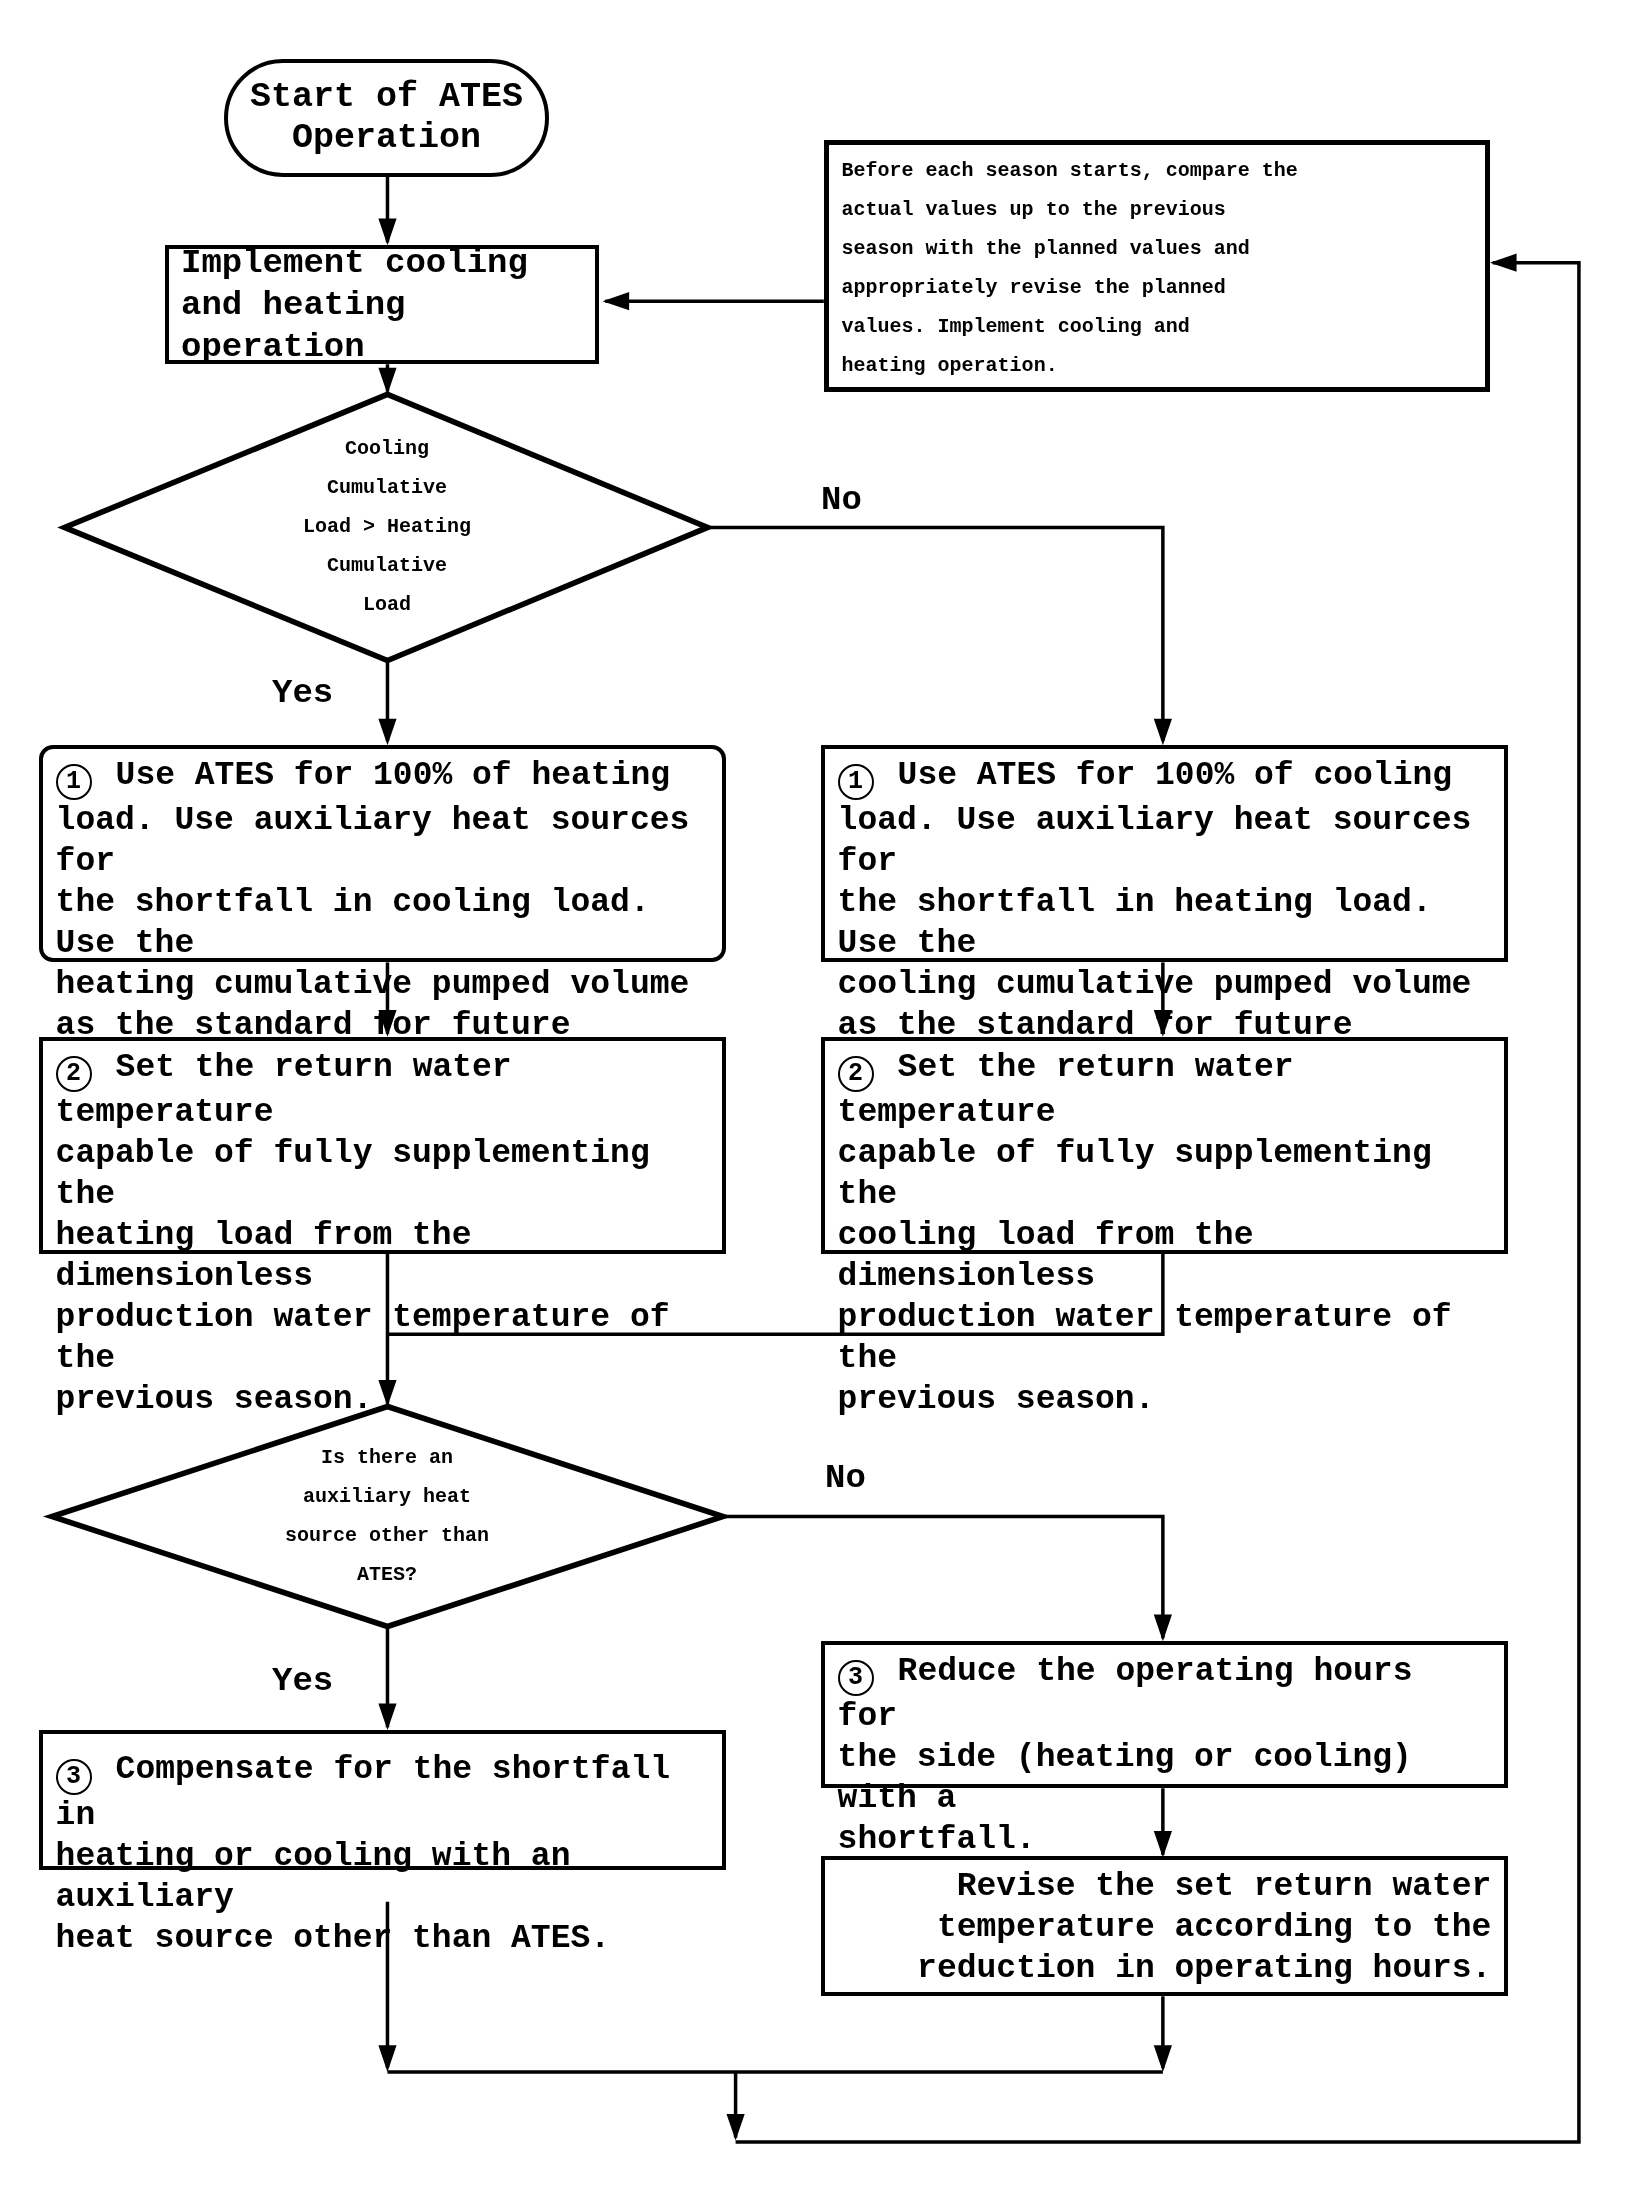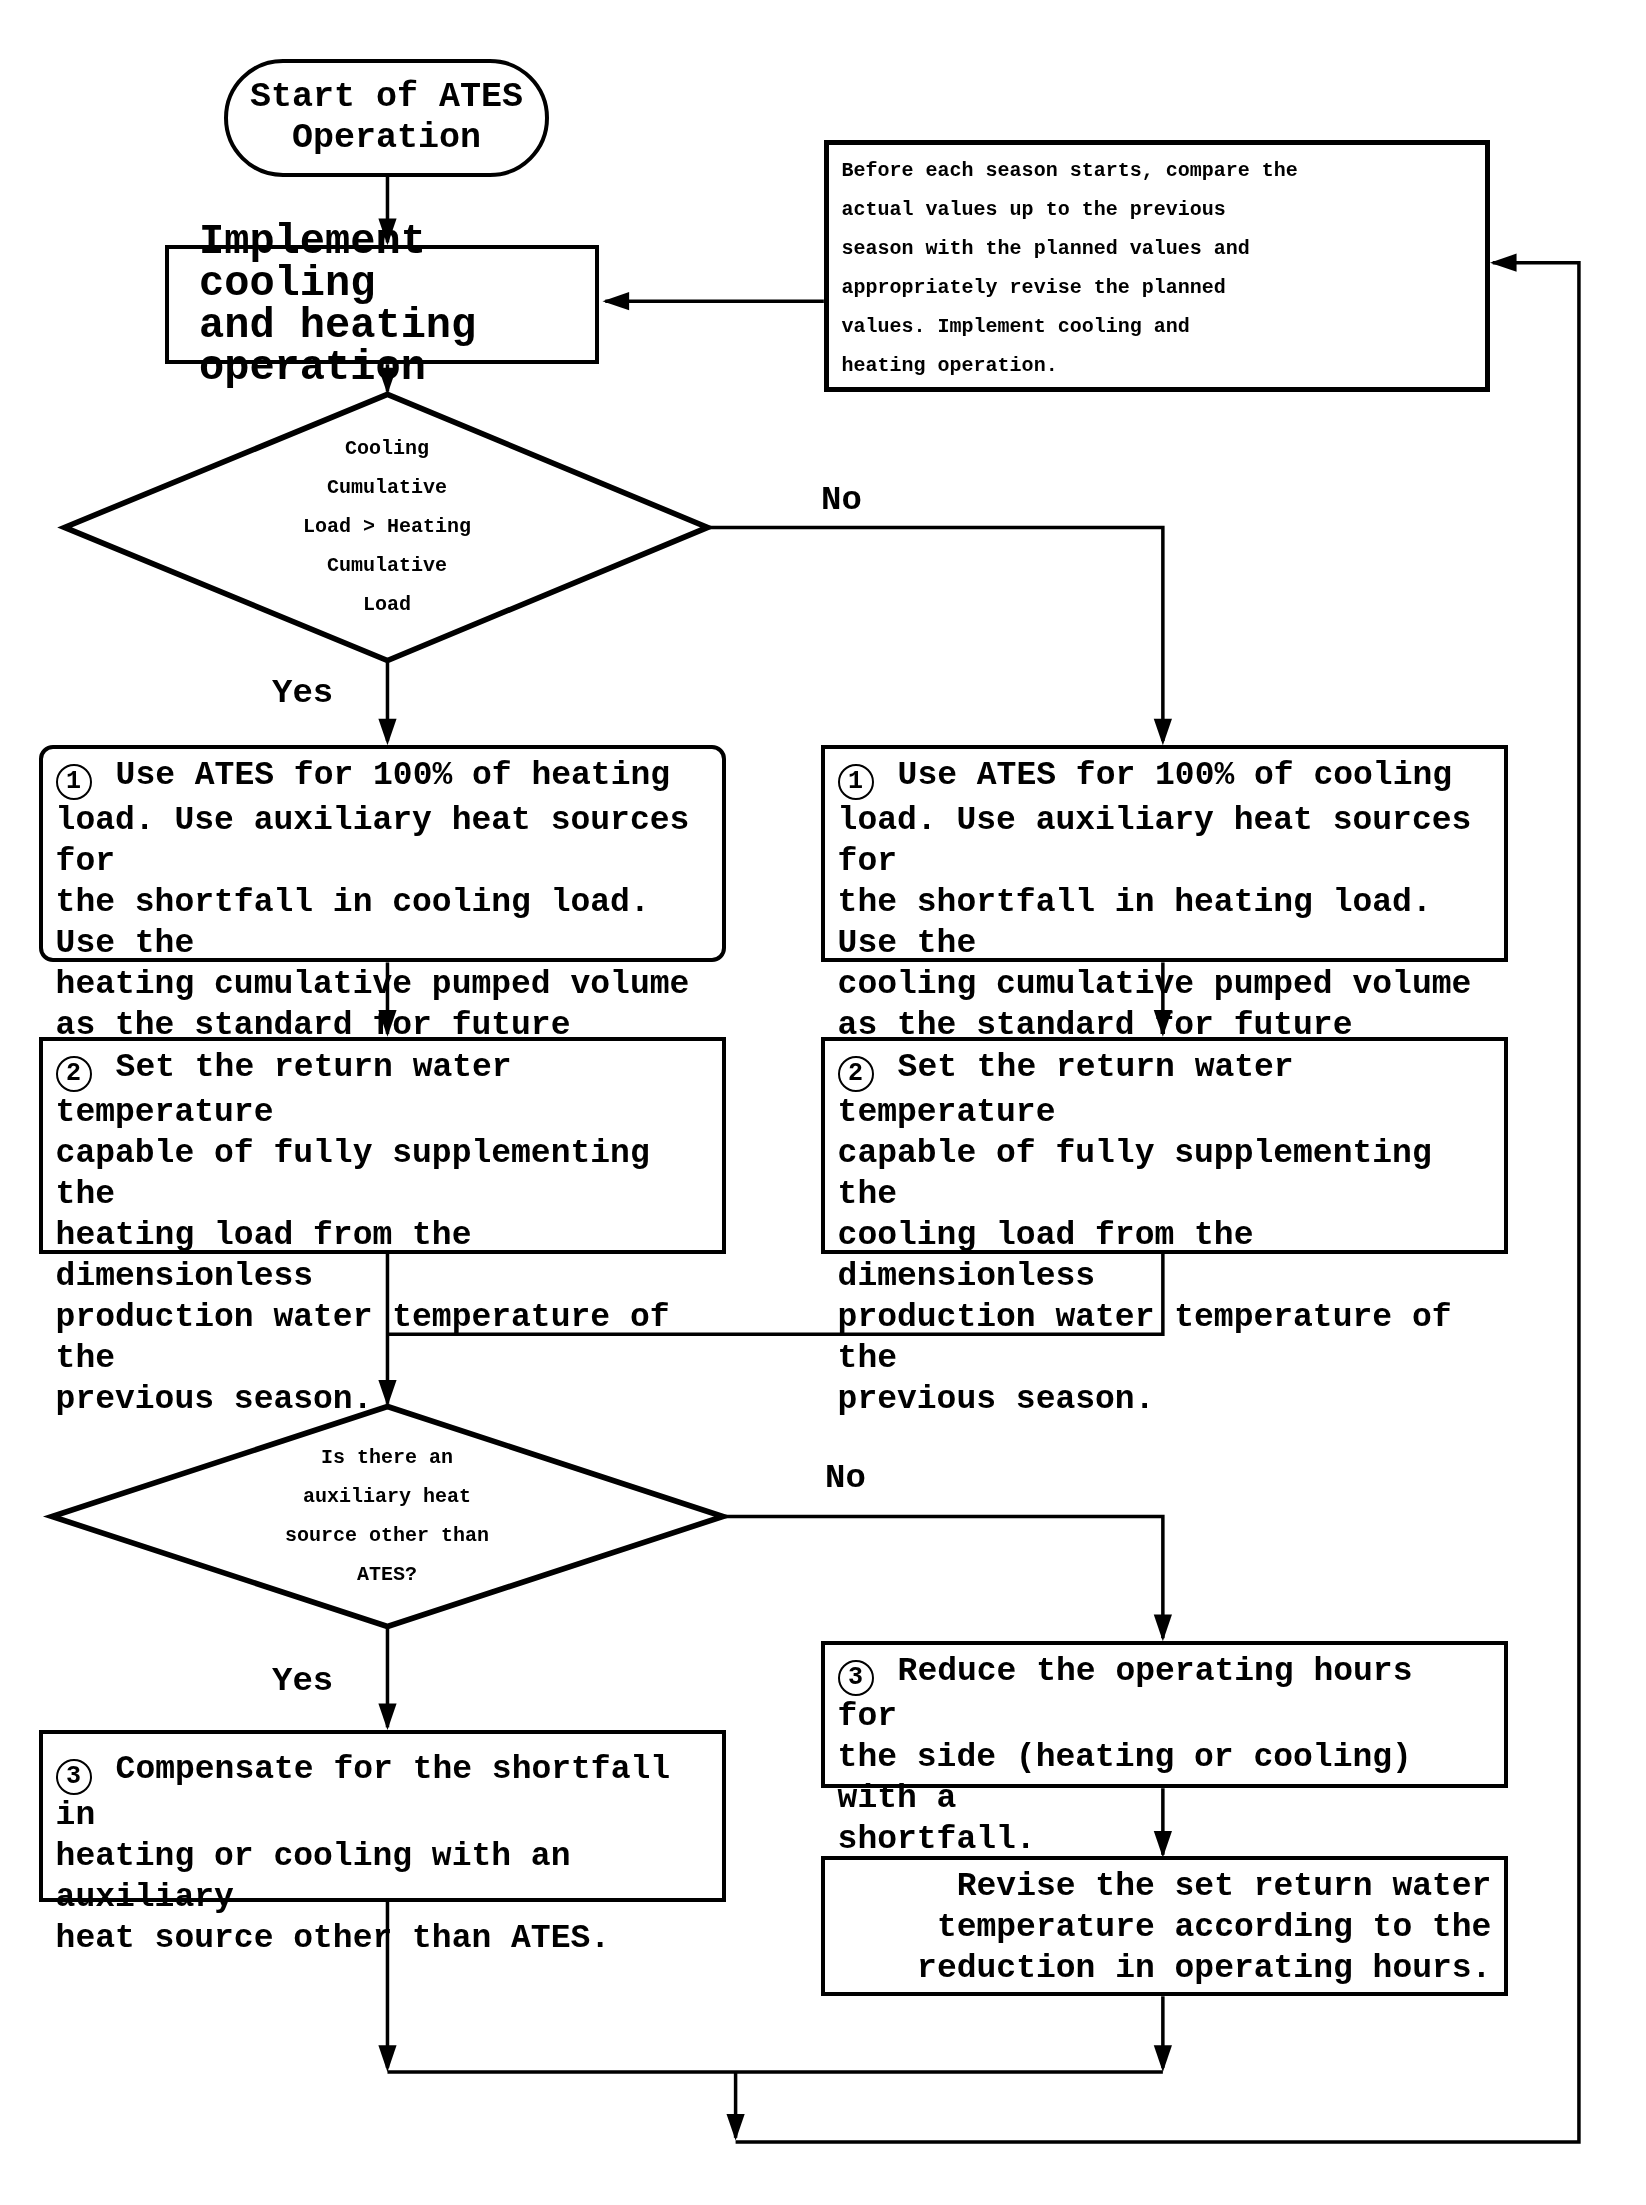--- a/index.html
+++ b/index.html
@@ -14,21 +14,21 @@
   #wires{position:absolute;left:0;top:0;width:1647px;height:2205px;}
   .node{position:absolute;box-sizing:border-box;background:#fff;}
   .rect{border:4.9px solid #000;}
   .oval{
     border:4.9px solid #000;border-radius:67px;
     display:flex;align-items:center;justify-content:center;
     text-align:center;font-size:35px;line-height:1.18;
   }
   .pre{white-space:pre-line;}
   .boxA{display:flex;flex-direction:column;justify-content:center;
-        padding-left:30px;font-size:42px;line-height:42px;}
+        padding-left:12px;font-size:34px;line-height:42px;}
   .boxB{border-width:5.6px;padding:5.6px 12.6px 0 12.6px;font-size:20px;line-height:39px;}
   .step{padding:5.6px 12.6px 0 12.6px;font-size:33px;line-height:41px;}
   .dtext{position:absolute;text-align:center;font-size:20px;line-height:39px;
          background:transparent;}
   .edgelabel{position:absolute;font-size:34px;}
   .badge{
     display:inline-block;box-sizing:border-box;
     width:36px;height:36px;border:2.8px solid #000;border-radius:50%;
     font-size:25px;line-height:31px;text-align:center;
     margin-right:24px;vertical-align:-4.2px;
@@ -149,21 +149,21 @@
 
   <div class="edgelabel" style="left:272px;top:1662px;">Yes</div>
   <div class="edgelabel" style="left:825px;top:1459px;">No</div>
 
   <div class="node rect step" style="left:821px;top:1641px;width:687px;height:147px;">
     <span class="badge">3</span><span class="pre">Reduce the operating hours for
 the side (heating or cooling) with a
 shortfall.</span>
   </div>
 
-  <div class="node rect step" style="left:39px;top:1730px;width:687px;height:172px;padding-top:15.4px;">
+  <div class="node rect step" style="left:39px;top:1730px;width:687px;height:140px;padding-top:15.4px;">
     <span class="badge">3</span><span class="pre">Compensate for the shortfall in
 heating or cooling with an auxiliary
 heat source other than ATES.</span>
   </div>
 
   <div class="node rect step" style="left:821px;top:1856px;width:687px;height:140px;text-align:right;">
     <span class="pre">Revise the set return water
 temperature according to the
 reduction in operating hours.</span>
   </div>

